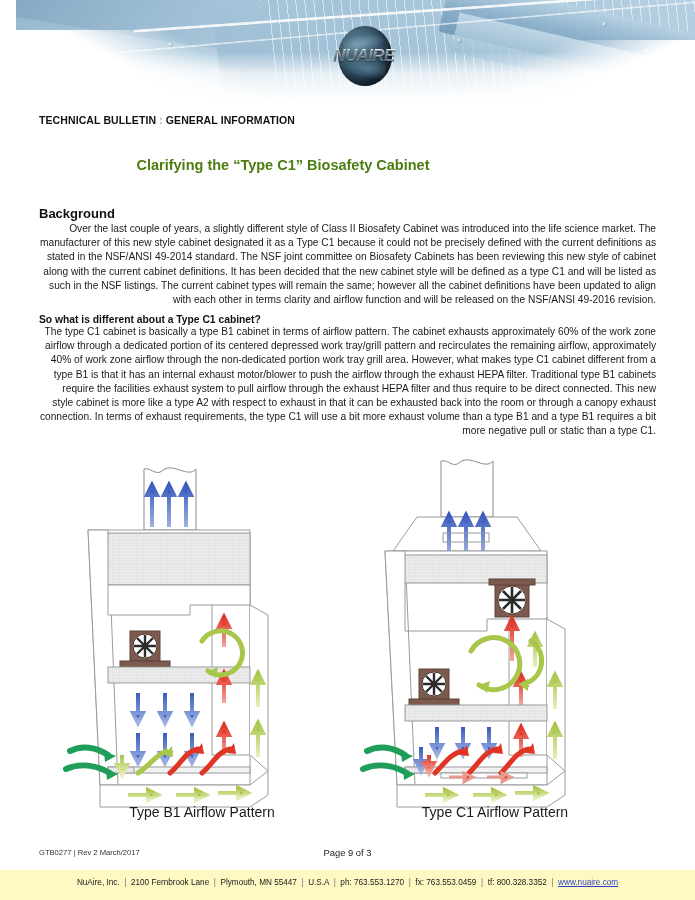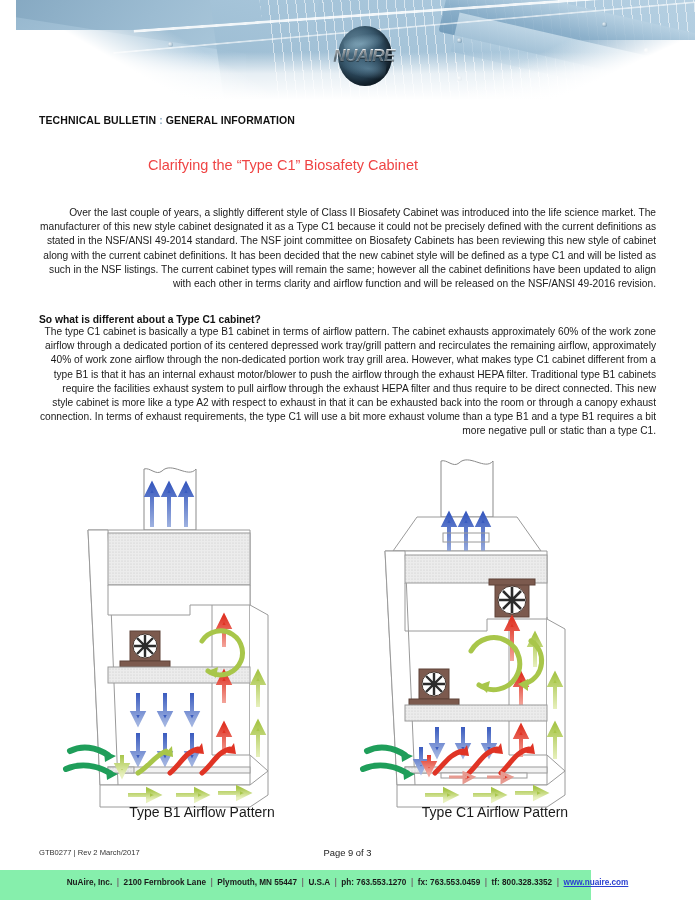--- a/index.html
+++ b/index.html
@@ -68,21 +68,21 @@
     background:linear-gradient(180deg,#ffffff 0%,#cfdce5 40%,#7f98a8 60%,#eef4f8 100%);
     -webkit-background-clip:text;background-clip:text;-webkit-text-fill-color:transparent;
     text-shadow:0 1px 0 rgba(0,0,0,.35);}
 
   
   .content{position:absolute;left:0;top:100px;width:695px;}
   .bulletin-line{position:absolute;left:39px;top:14px;font-size:10.5px;font-weight:bold;
     letter-spacing:.1px;color:#111;text-align:center;}
   .bulletin-line .sep{color:#8aa7c0;font-weight:bold;}
   .doc-title{position:absolute;left:0;top:57px;width:566px;text-align:center;
-    font-size:14.5px;font-weight:normal;color:#ef4444;}
+    font-size:14.5px;font-weight:bold;color:#4d7c0f;}
 
   .sec{position:absolute;left:39px;width:617px;}
   .sec h2{margin:0 0 1px 0;font-size:13px;font-weight:bold;color:#111;}
   .sec h3{margin:0 0 0 0;font-size:10.3px;font-weight:bold;color:#111;}
   .sec p{margin:0;font-size:10.2px;line-height:14.2px;text-align:right;color:#1a1a1a;}
   #sec-background{top:106px;}
   #sec-difference{top:214px;}
 
   
   .figures{position:absolute;left:0;top:455px;width:695px;height:400px;}
@@ -90,22 +90,22 @@
   #fig-b1{left:52px;}
   #fig-c1{left:345px;}
   .fig .cap{position:absolute;left:0;bottom:35px;width:300px;text-align:center;
     font-size:14px;color:#1a1a1a;}
   .fig svg{position:absolute;left:0;top:0;}
 
   
   .foot-meta{position:absolute;left:39px;top:848px;font-size:7.6px;color:#333;}
   .foot-page{position:absolute;left:0;top:847px;width:695px;text-align:center;
     font-size:9.4px;color:#1a1a1a;}
-  .footer-bar{position:absolute;left:0;top:869px;width:591px;height:31px;
-    border-top:1px solid #ffffff;background:#86efac;font-weight:bold;}
+  .footer-bar{position:absolute;left:0;top:869px;width:695px;height:31px;
+    border-top:1px solid #ffffff;background:#fef9c3;}
   .footer-bar .line{position:absolute;left:0;top:8px;width:695px;text-align:center;
     font-size:8.2px;color:#1a1a1a;}
   .footer-bar .line .pipe{color:#6f6f6f;}
   .footer-bar .url{color:#2b3fd0;text-decoration:underline;}
 </style>
 </head>
 <body>
 
 <div class="page">
 
@@ -137,20 +137,21 @@
 
     <div class="bulletin-line">
       <span>TECHNICAL BULLETIN</span>
       <span class="sep">:</span>
       <span>GENERAL INFORMATION</span>
     </div>
 
     <div class="doc-title">Clarifying the “Type C1” Biosafety Cabinet</div>
 
     <div class="sec" id="sec-background">
+      <h2>Background</h2>
       <p>Over the last couple of years, a slightly different style of Class II Biosafety Cabinet was introduced into the life science market. The manufacturer of this new style cabinet designated it as a Type C1 because it could not be precisely defined with the current definitions as stated in the NSF/ANSI 49-2014 standard.  The NSF joint committee on Biosafety Cabinets has been reviewing this new style of cabinet along with the current cabinet definitions. It has been decided that the new cabinet style will be defined as a type C1 and will be listed as such in the NSF listings. The current cabinet types will remain the same; however all the cabinet definitions have been updated to align with each other in terms clarity and airflow function and will be released on the NSF/ANSI 49-2016 revision.</p>
     </div>
 
     <div class="sec" id="sec-difference">
       <h3>So what is different about a Type C1 cabinet?</h3>
       <p>The type C1 cabinet is basically a type B1 cabinet in terms of airflow pattern. The cabinet exhausts approximately 60% of the work zone airflow through a dedicated portion of its centered depressed work tray/grill pattern and recirculates the remaining airflow, approximately 40% of work zone airflow through the non-dedicated portion work tray grill area. However, what makes type C1 cabinet different from a type B1 is that it has an internal exhaust motor/blower to push the airflow through the exhaust HEPA filter. Traditional type B1 cabinets require the facilities exhaust system to pull airflow through the exhaust HEPA filter and thus require to be direct connected. This new style cabinet is more like a type A2 with respect to exhaust in that it can be exhausted back into the room or through a canopy exhaust connection. In terms of exhaust requirements, the type C1 will use a bit more exhaust volume than a type B1 and a type B1 requires a bit more negative pull or static than a type C1.</p>
     </div>
   </div>
 
   <div class="figures">

